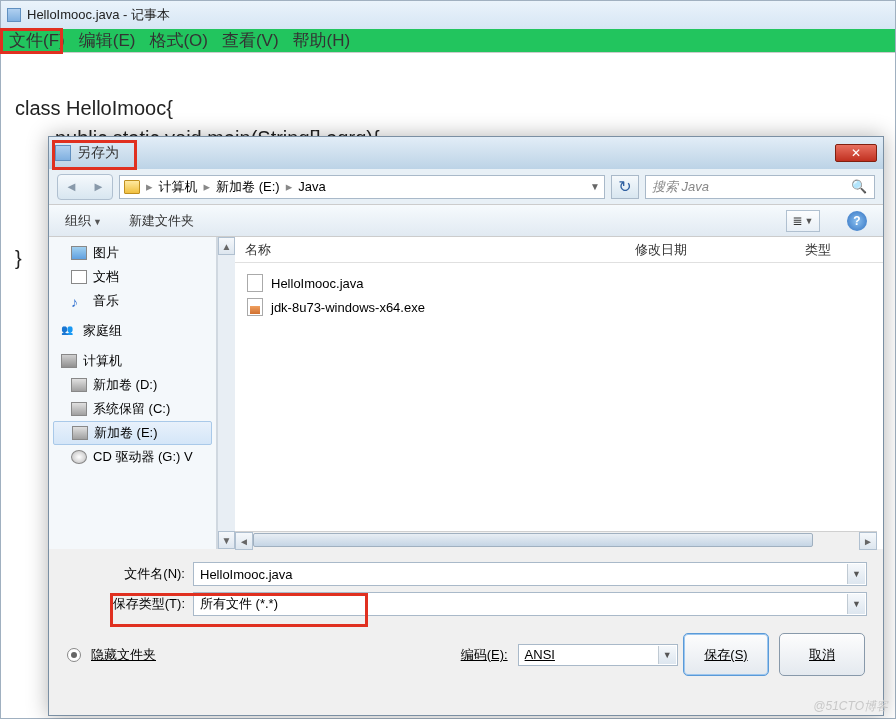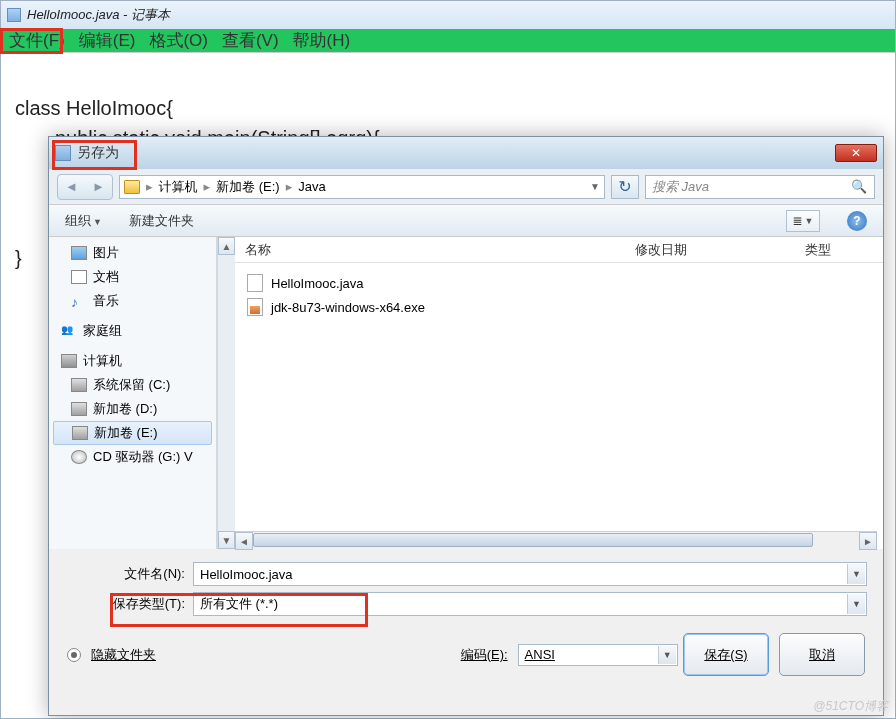--- a/index.html
+++ b/index.html
@@ -1,18 +1,18 @@
 <!DOCTYPE html>
 <html><head>
 <meta charset="utf-8">
 <style>
 * { box-sizing: border-box; margin: 0; padding: 0; font-family: "Microsoft YaHei", Tahoma, sans-serif; }
 body { width: 896px; height: 719px; overflow: hidden; background: #fff; position: relative; }
 .notepad { position: absolute; top: 0; left: 0; width: 896px; height: 719px; background: #fff; border: 1px solid #a0b0c0; }
-.np-title { height: 28px; background: linear-gradient(#eaf3fb,#d6e6f4); display: flex; align-items: center; padding-left: 6px; font-size: 13px; color: #222; font-style: italic; }
+.np-title { height: 28px; background: linear-gradient(#eaf3fb,#d6e6f4); display: flex; align-items: center; padding-left: 6px; font-size: 13px; color: #222; }
 .np-title .np-icon { width: 14px; height: 14px; background: linear-gradient(#b0d0f0,#80b0e0); border: 1px solid #6090c0; margin-right: 6px; }
 .np-menu { height: 24px; background: #22c55e; display: flex; align-items: center; padding-left: 8px; font-size: 17px; color: #333; gap: 14px; border-bottom: 1px solid #ccc; }
 .np-menu span { cursor: default; }
 .np-body { padding: 10px 14px; font-family: Consolas, monospace; font-size: 20px; color: #222; line-height: 1.5; white-space: pre; }
 .np-body .indent1 { margin-left: 40px; }
 .red-box { position: absolute; border: 3px solid #e03020; pointer-events: none; }
 #rb-file { top: 28px; left: 0; width: 63px; height: 26px; }
 #rb-saveas { top: 140px; left: 52px; width: 85px; height: 30px; }
 #rb-filetype { top: 593px; left: 110px; width: 258px; height: 34px; }
 .dialog { position: absolute; top: 136px; left: 48px; width: 836px; height: 580px; border: 1px solid #7a8fa3; background: #f0f0f0; box-shadow: 0 0 20px rgba(0,0,0,0.3); }
@@ -156,25 +156,25 @@
       <div class="item cat">
           <span class="ico grp">👥</span>
           <span>家庭组</span>
         </div>
       <div class="item cat">
           <span class="ico cpu"></span>
           <span>计算机</span>
         </div>
       <div class="item">
           <span class="ico drv"></span>
+          <span>新加卷 (D:)</span>
+        </div>
+      <div class="item">
+          <span class="ico drv"></span>
           <span>系统保留 (C:)</span>
-        </div>
-      <div class="item">
-          <span class="ico drv"></span>
-          <span>新加卷 (D:)</span>
         </div>
       <div class="item sel">
           <span class="ico drv"></span>
           <span>新加卷 (E:)</span>
         </div>
       <div class="item">
           <span class="ico cd"></span>
           <span>CD 驱动器 (G:) V</span>
         </div>
     </div>

